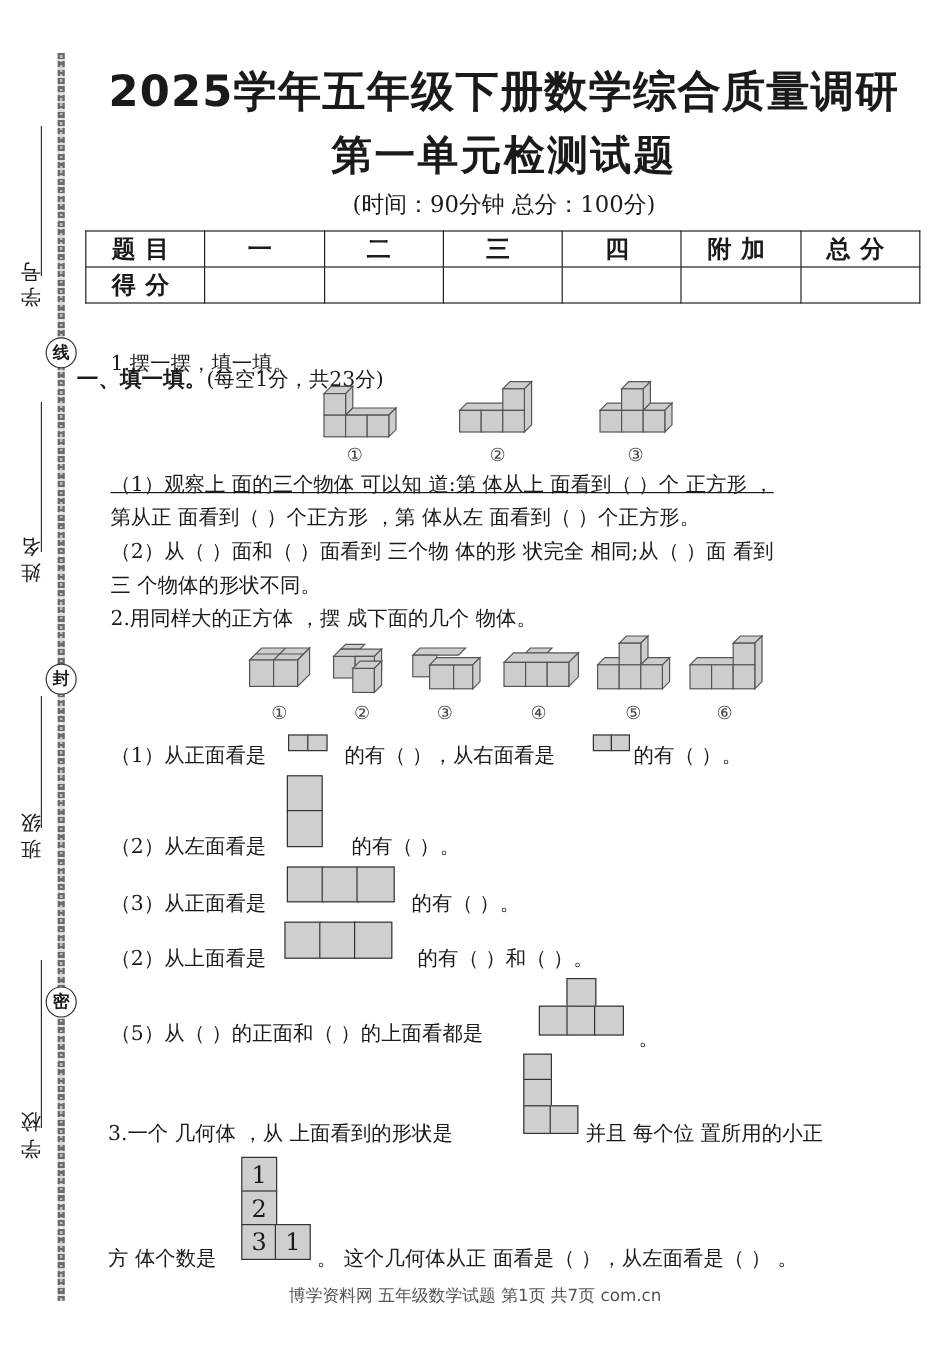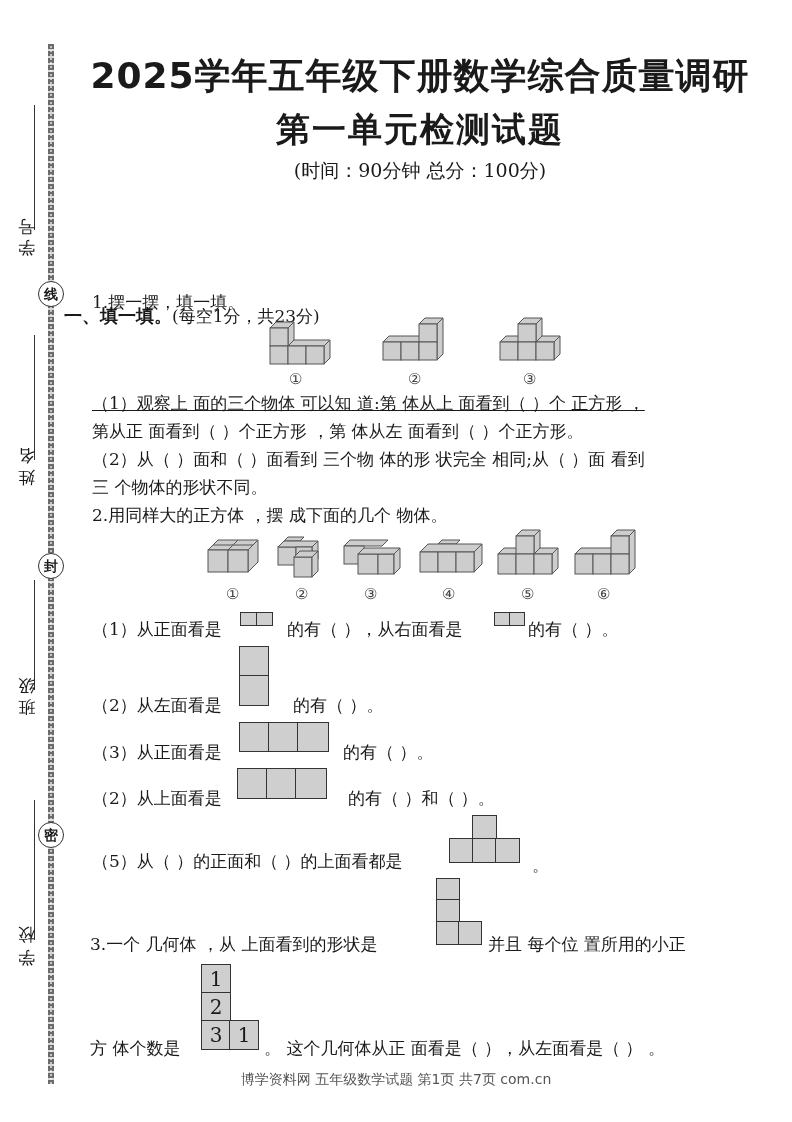--- a/index.html
+++ b/index.html
@@ -46,20 +46,38 @@
 <div class="seal" style="top:281px;">线</div>
 <div class="seal" style="top:553px;">封</div>
 <div class="seal" style="top:822px;">密</div>
 
 <div class="title1">2025学年五年级下册数学综合质量调研</div>
 <div class="title2">第一单元检测试题</div>
 <div class="subtitle">(时间：90分钟  总分：100分)</div>
 
 <table class="score">
   <tbody>
+      <tr>
+    <td style="width:99px">题目</td>
+    <td style="width:99px">一</td>
+    <td style="width:99px">二</td>
+    <td style="width:99px">三</td>
+    <td style="width:99px">四</td>
+    <td style="width:99px">附加</td>
+    <td style="width:99px">总分</td>
+  </tr>
+  <tr>
+    <td>得分</td>
+    <td></td>
+    <td></td>
+    <td></td>
+    <td></td>
+    <td></td>
+    <td></td>
+  </tr>
 </tbody>
   </table>
 
 <div class="line" style="left:64px;top:262px;margin-top:42px;">
   <span class="sec">一、填一填。</span><span>(每空1分，共23分)</span>
 </div>
 <div class="line" style="left:92px;top:291px;">1.摆一摆，填一填。</div>
 
 <svg style="left:270px;top:322px;" width="62" height="46">
   <g fill="#cdcdcd" stroke="#555" stroke-width="1">

